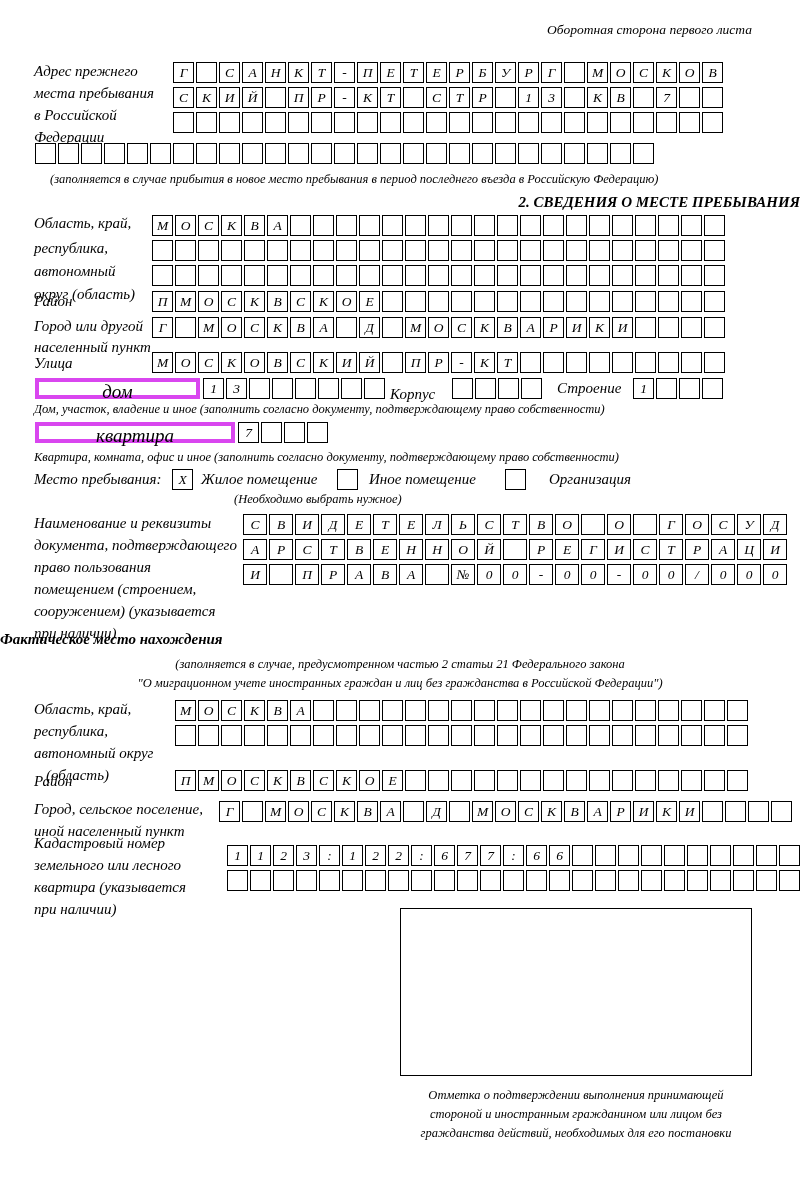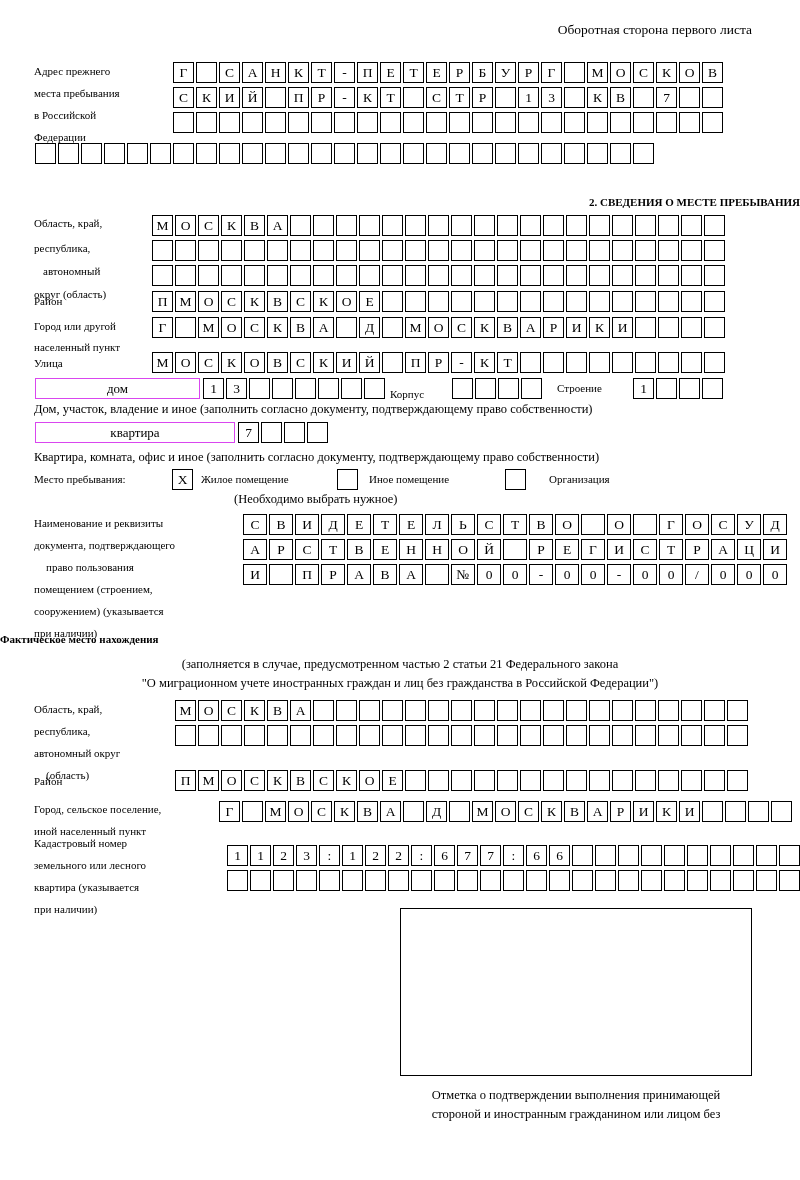--- a/index.html
+++ b/index.html
@@ -12,30 +12,31 @@
     height: 1180px;
     font-family: "Liberation Serif", serif;
     color: #000;
     position: relative;
     overflow: hidden;
   }
   .page {
     position: relative;
     width: 800px;
     height: 1180px;
+    font-style: italic;
   }
   .hdr-right {
     position: absolute;
     right: 48px;
     top: 22px;
     font-size: 13.5px;
   }
   .lbl {
     position: absolute;
-    font-size: 11px;
+    font-size: 15px;
     line-height: 19px;
     white-space: pre;
   }
   .bold {
     font-weight: bold;
   }
   .small {
     font-size: 12.5px;
   }
   .row {
@@ -52,24 +53,24 @@
     line-height: 19px;
     text-align: center;
     font-family: "Liberation Serif", serif;
     background: #fff;
   }
   .cell.wide {
     width: 24px;
   }
   .box-lbl {
     position: absolute;
-    border: 1px solid #d946ef;
+    border: 4px solid #d946ef;
     box-sizing: border-box;
     height: 21px;
-    font-size: 13px;
+    font-size: 19px;
     line-height: 19px;
     text-align: center;
   }
   .chk {
     width: 21px;
     height: 21px;
     border: 1px solid #000;
     box-sizing: border-box;
     display: inline-block;
     text-align: center;
@@ -196,26 +197,27 @@
       <div class="cell"></div>
       <div class="cell"></div>
       <div class="cell"></div>
       <div class="cell"></div>
       <div class="cell"></div>
       <div class="cell"></div>
       <div class="cell"></div>
       <div class="cell"></div>
     </div>
 
+  <div class="lbl small" style="left:50px; top:170px;">(заполняется в случае прибытия в новое место пребывания в период последнего въезда в Российскую Федерацию)</div>
 
   <div class="lbl bold" style="left:0; top:193px; width:800px; text-align:right;">2. СВЕДЕНИЯ О МЕСТЕ ПРЕБЫВАНИЯ</div>
 
   <div class="lbl" style="left:34px; top:214px;">Область, край,</div>
   <div class="lbl" style="left:34px; top:239px;">республика,</div>
-  <div class="lbl" style="left:34px; top:262px;margin-left:9px;">автономный</div>
+  <div class="lbl" style="left:34px; top:262px;">автономный</div>
   <div class="lbl" style="left:34px; top:285px;text-align:right;">округ (область)</div>
 
   <div class="row" id="s2-region-0" style="left:152px; top:215px;">
       <div class="cell">М</div>
       <div class="cell">О</div>
       <div class="cell">С</div>
       <div class="cell">К</div>
       <div class="cell">В</div>
       <div class="cell">А</div>
       <div class="cell"></div>
@@ -422,21 +424,21 @@
   <div class="chk" style="position:absolute; left:172px; top:469px;">X</div>
   <div class="lbl" style="left:201px; top:470px;">Жилое помещение</div>
   <div class="chk" style="position:absolute; left:337px; top:469px;"></div>
   <div class="lbl" style="left:369px; top:470px;">Иное помещение</div>
   <div class="chk" style="position:absolute; left:505px; top:469px;"></div>
   <div class="lbl" style="left:549px; top:470px;">Организация</div>
   <div class="lbl small" style="left:234px; top:490px;">(Необходимо выбрать нужное)</div>
 
   <div class="lbl" style="left:34px; top:514px;">Наименование и реквизиты</div>
   <div class="lbl" style="left:34px; top:536px;">документа, подтверждающего</div>
-  <div class="lbl" style="left:34px; top:558px;margin-left:12px;">право пользования</div>
+  <div class="lbl" style="left:34px; top:558px;">право пользования</div>
   <div class="lbl" style="left:34px; top:580px;">помещением (строением,</div>
   <div class="lbl" style="left:34px; top:602px;">сооружением) (указывается</div>
   <div class="lbl" style="left:34px; top:624px;">при наличии)</div>
 
   <div class="row" id="s2-doc-0" style="left:243px; top:514px;">
       <div class="cell wide">С</div>
       <div class="cell wide">В</div>
       <div class="cell wide">И</div>
       <div class="cell wide">Д</div>
       <div class="cell wide">Е</div>
@@ -683,14 +685,15 @@
       <div class="cell"></div>
       <div class="cell"></div>
       <div class="cell"></div>
       <div class="cell"></div>
       <div class="cell"></div>
     </div>
 
   <div class="bigbox" style="left:400px; top:908px; width:352px; height:168px;"></div>
   <div class="lbl small" style="left:400px; top:1105px; width:352px; text-align:center;">стороной и иностранным гражданином или лицом без</div>
   <div class="lbl small" style="left:400px; top:1086px; width:352px; text-align:center;">Отметка о подтверждении выполнения принимающей</div>
+  <div class="lbl small" style="left:400px; top:1124px; width:352px; text-align:center;">гражданства действий, необходимых для его постановки</div>
 
 </div>
 
 </body></html>

